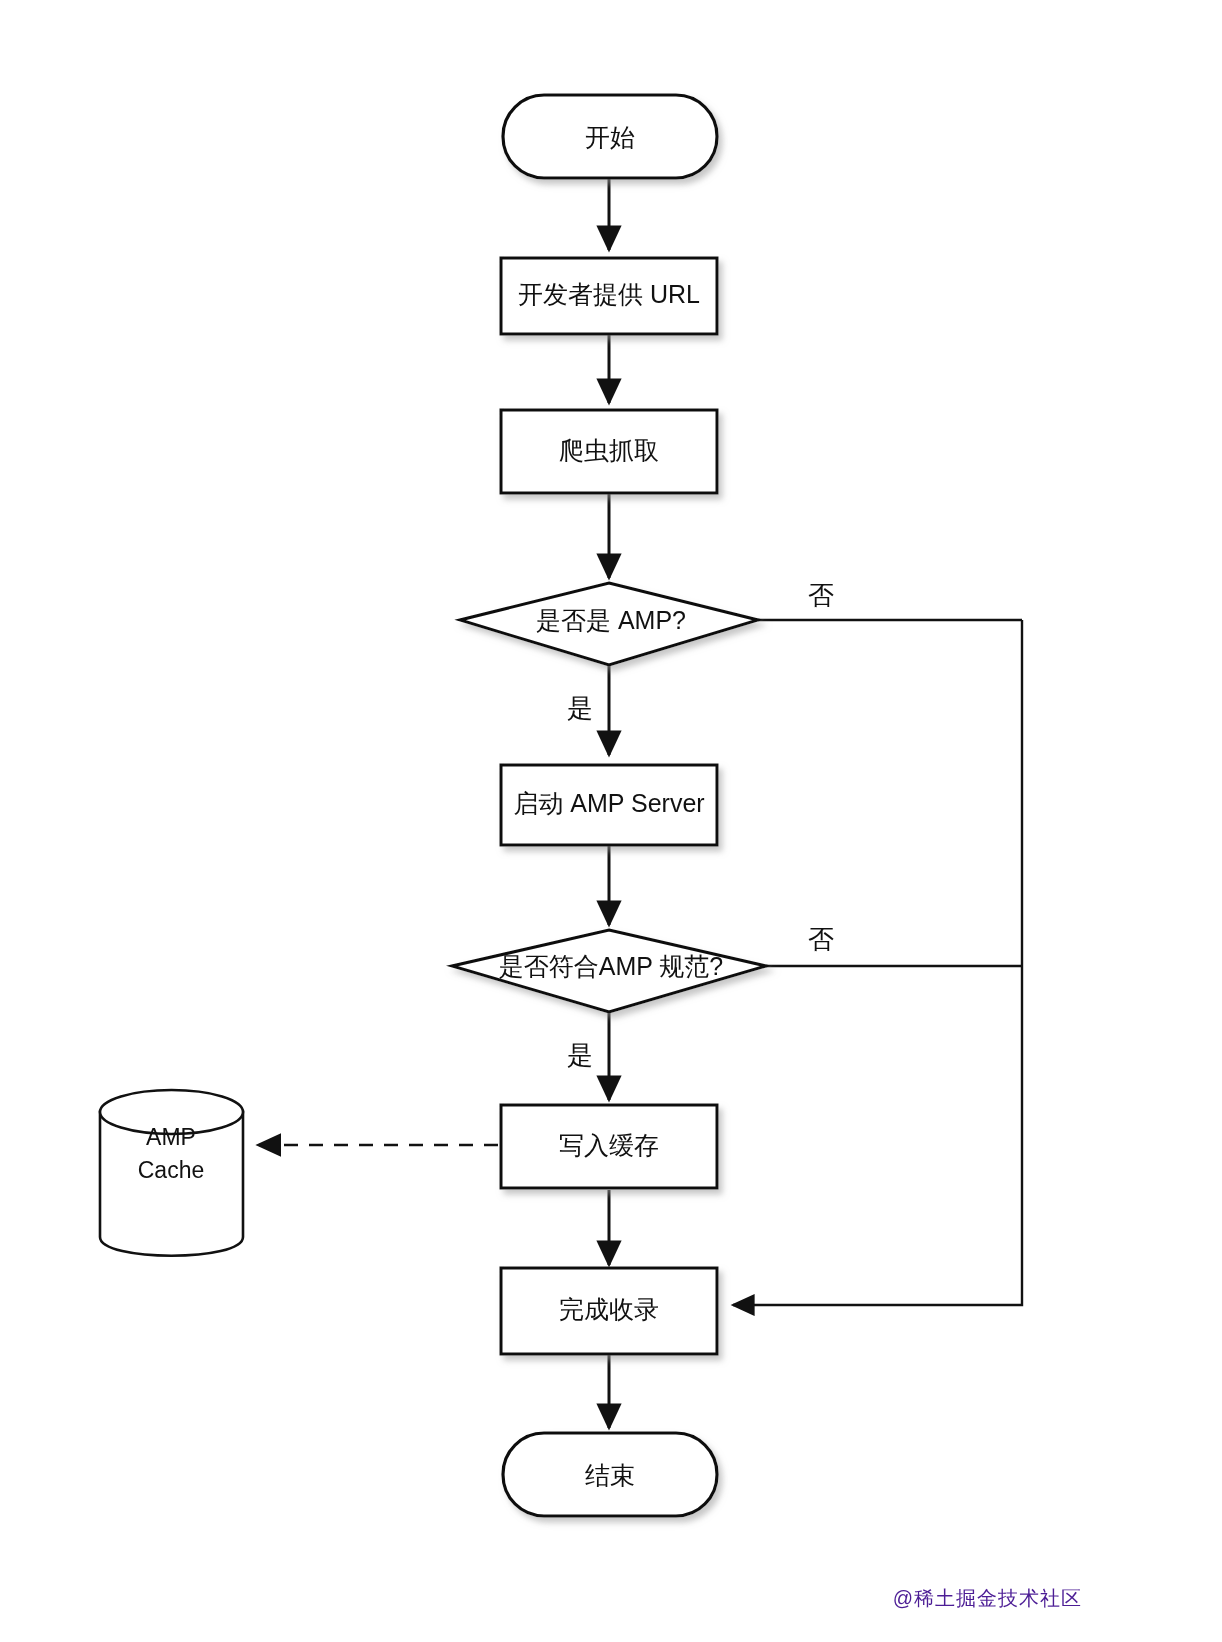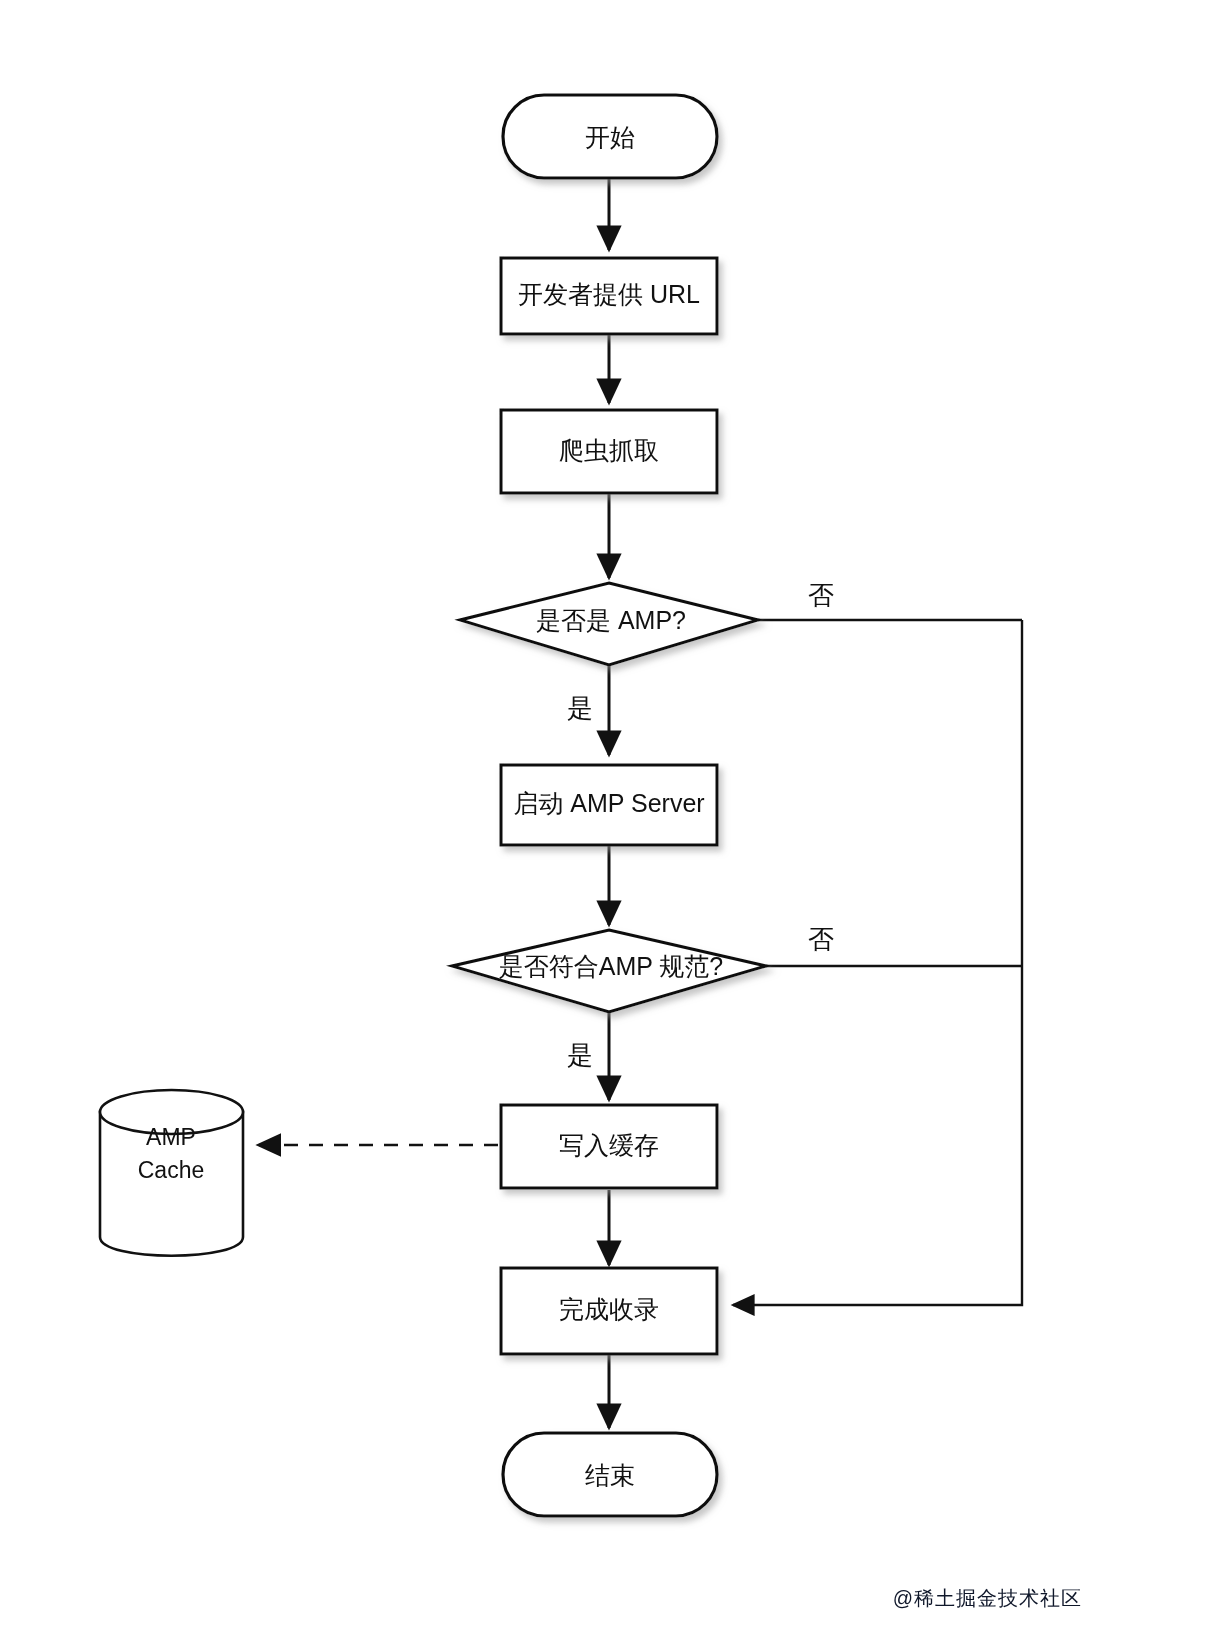--- a/index.html
+++ b/index.html
@@ -81,21 +81,21 @@
     fill: #111111;
     text-anchor: middle;
     dominant-baseline: middle;
   }
   .watermark {
     position: absolute;
     right: 32px;
     bottom: 30px;
     font-family: "Liberation Sans", "DejaVu Sans", sans-serif;
     font-size: 20px;
-    color: #0f172a;
+    color: #4c1d95;
     letter-spacing: 1px;
     user-select: none;
   }
 </style>
 </head>
 <body>
 
 <div id="canvas">
 
   <svg id="flow" viewBox="0 0 1222 1642">

